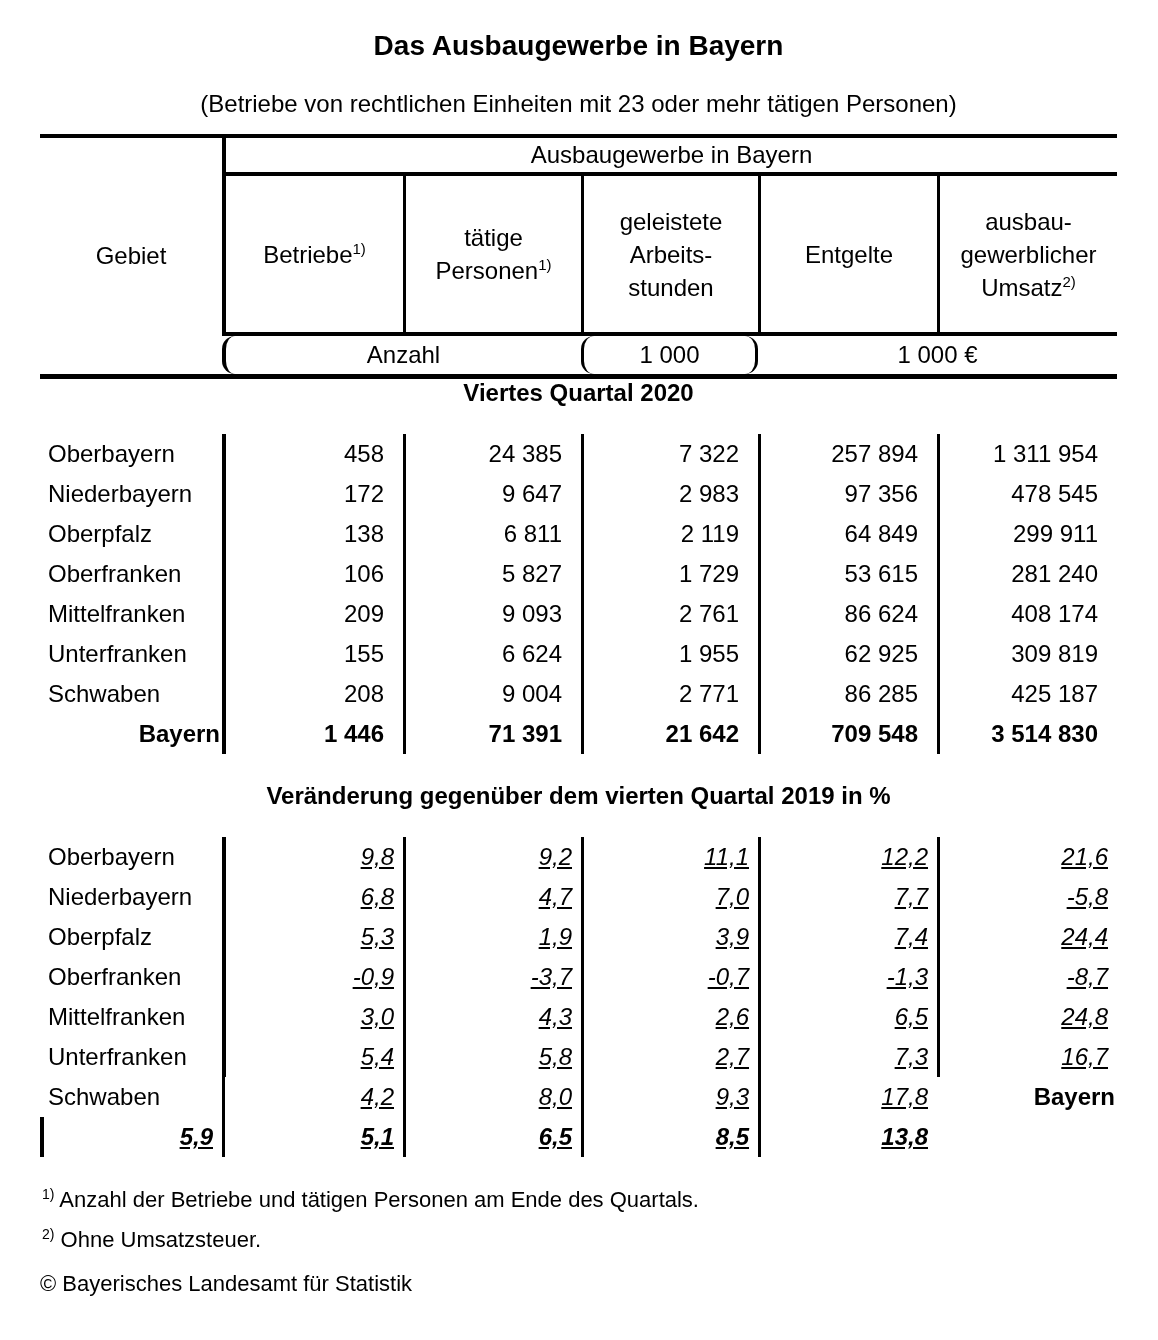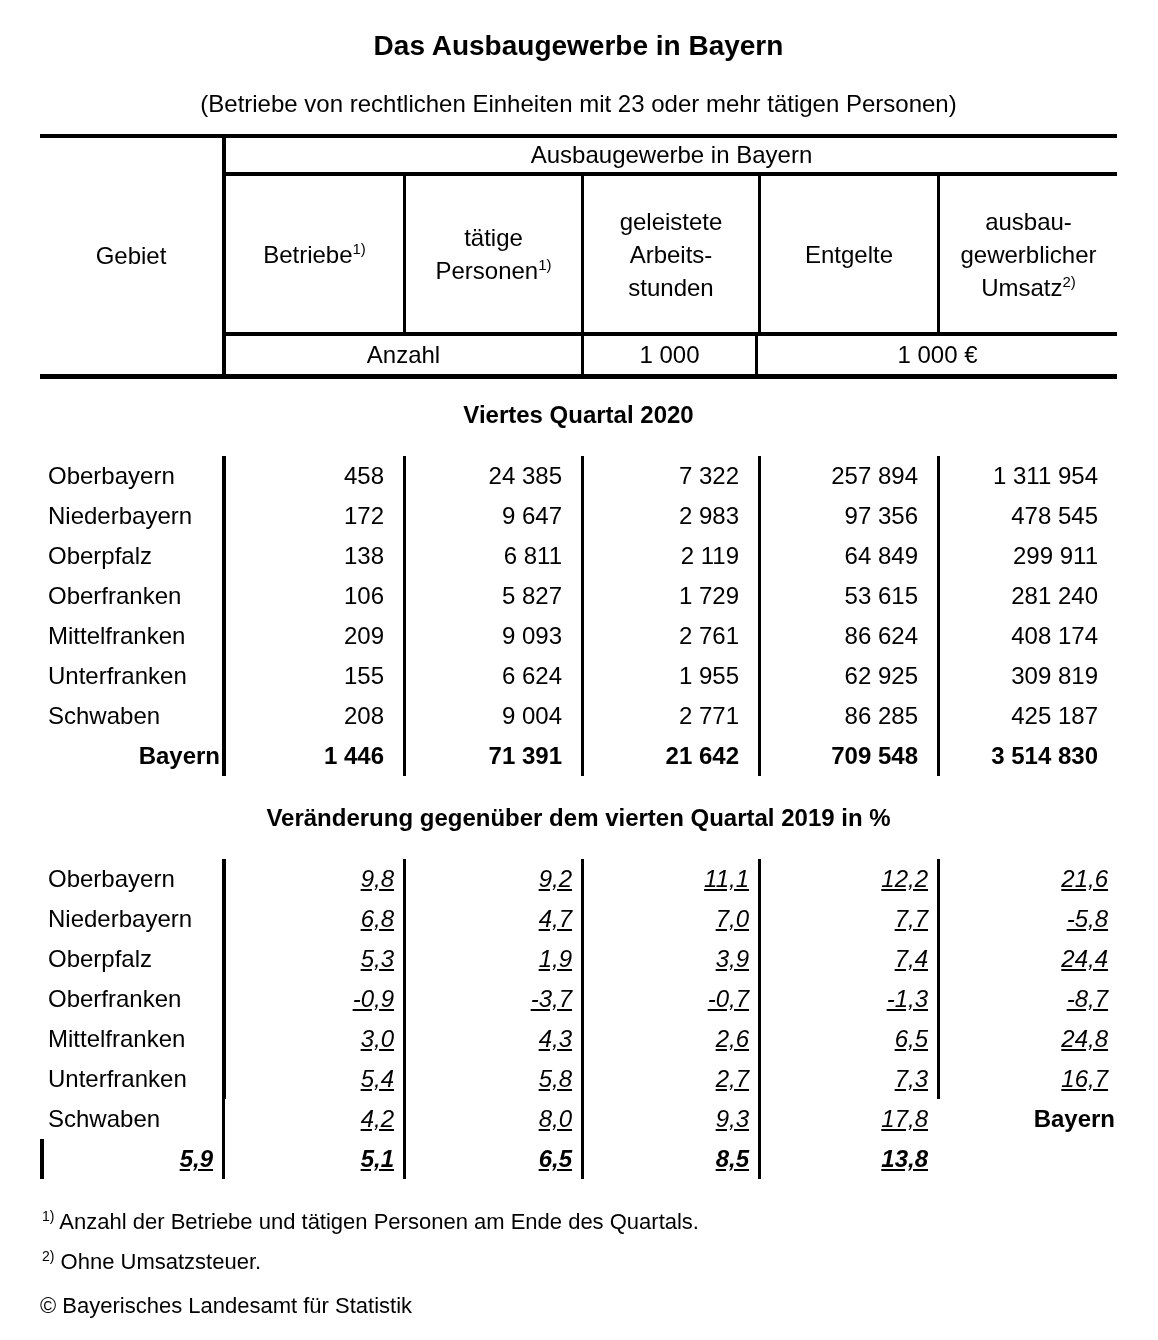--- a/index.html
+++ b/index.html
@@ -35,31 +35,31 @@
     grid-row: 2;
     border-left: 3px solid #000; border-bottom: 4px solid #000;
     display: flex; flex-direction: column; align-items: center; justify-content: center;
     line-height: 33px; text-align: center;
   }
   .col-head.c0 { grid-column: 2; border-left-width: 4px; align-items: center; }
   .col-head.c1 { grid-column: 3; }
   .col-head.c2 { grid-column: 4; }
   .col-head.c3 { grid-column: 5; }
   .col-head.c4 { grid-column: 6; }
-  .unit { grid-row: 3; display: flex; align-items: center; justify-content: center; }
+  .unit { grid-row: 3; display: flex; align-items: center; justify-content: center; border-radius: 13px; }
   .unit-a { grid-column: 2 / 4; border-left: 4px solid #000; }
   .unit-b { grid-column: 4; border-left: 3px solid #000; border-right: 3px solid #000; }
   .unit-c { grid-column: 5 / 7; }
 
   sup { font-size: 15px; line-height: 0; vertical-align: super; }
   .footnote sup { font-size: 14px; }
 
   
   .section-title { text-align: center; font-size: 24px; font-weight: bold; line-height: 28px; }
-  .st0 { margin-top: 22px; }
+  .st0 { }
   .st1 { margin-top: 28px; }
   .section-grid {
     margin-top: 27px;
     display: grid;
     grid-template-columns: 182px 181px 178px 177px 179px 180px;
     grid-auto-rows: 40px;
     font-size: 24px;
   }
   .rlabel { display: flex; align-items: center; padding-left: 8px; white-space: nowrap; }
   .rlabel.total { justify-content: flex-end; padding-right: 2px; font-weight: bold; }

